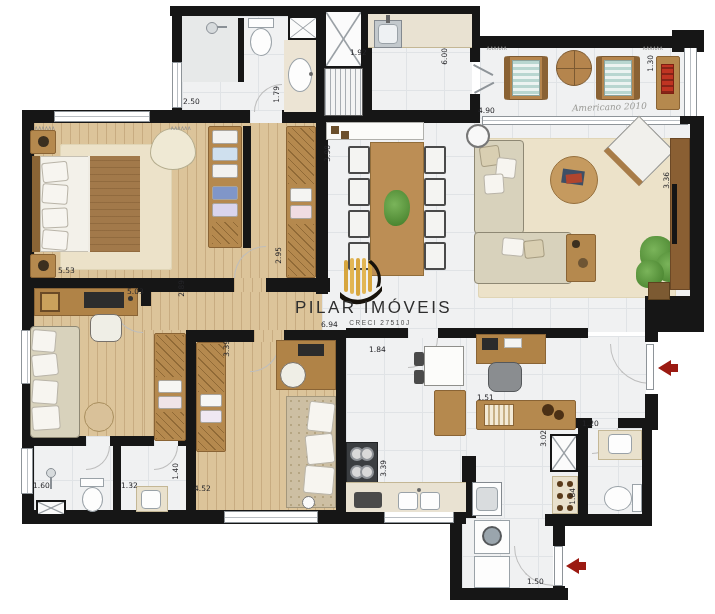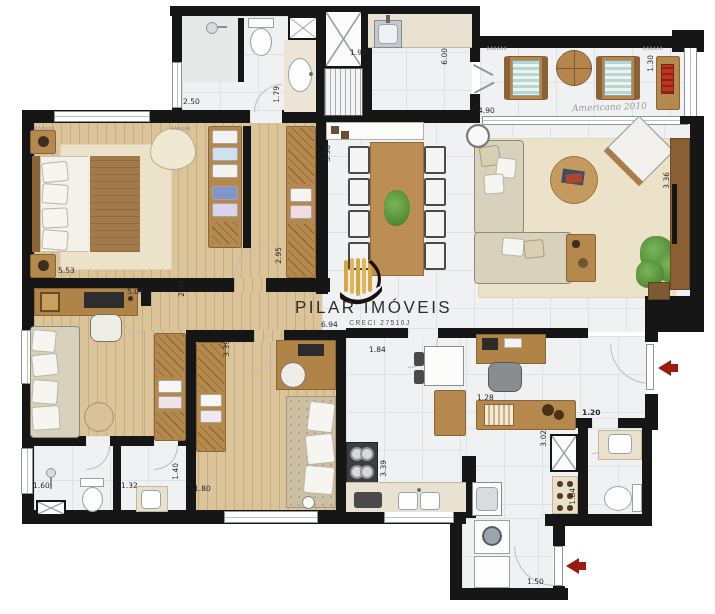--- a/index.html
+++ b/index.html
@@ -373,25 +373,25 @@
       <span class="dim" style="left: 478px; top: 106px;">4.90</span>
       <span class="dim vert" style="left: 646px; top: 55px;">1.30</span>
       <span class="dim vert" style="left: 323px; top: 145px;">3.98</span>
       <span class="dim vert" style="left: 662px; top: 172px;">3.36</span>
       <span class="dim" style="left: 58px; top: 266px;">5.53</span>
       <span class="dim vert" style="left: 274px; top: 247px;">2.95</span>
       <span class="dim" style="left: 127px; top: 287px;">5.03</span>
       <span class="dim vert" style="left: 177px; top: 280px;">2.89</span>
       <span class="dim vert" style="left: 222px; top: 340px;">3.39</span>
       <span class="dim" style="left: 369px; top: 345px;">1.84</span>
-      <span class="dim" style="left: 477px; top: 393px;">1.28</span>
-      <span class="dim" style="left: 582px; top: 408px; font-weight: bold;">1.20</span>
+      <span class="dim" style="left: 477px; top: 393px;">1.51</span>
+      <span class="dim" style="left: 582px; top: 419px;">1.20</span>
       <span class="dim vert" style="left: 539px; top: 430px;">3.02</span>
       <span class="dim vert" style="left: 379px; top: 460px;">3.39</span>
-      <span class="dim" style="left: 194px; top: 484px;">1.80</span>
+      <span class="dim" style="left: 194px; top: 484px;">4.52</span>
       <span class="dim" style="left: 33px; top: 481px;">1.60</span>
       <span class="dim" style="left: 121px; top: 481px;">1.32</span>
       <span class="dim vert" style="left: 171px; top: 463px;">1.40</span>
       <span class="dim vert" style="left: 568px; top: 488px;">1.84</span>
       <span class="dim" style="left: 527px; top: 577px;">1.50</span>
       <span class="dim" style="left: 321px; top: 320px;">6.94</span>
     </div>
 
   <div>
 

